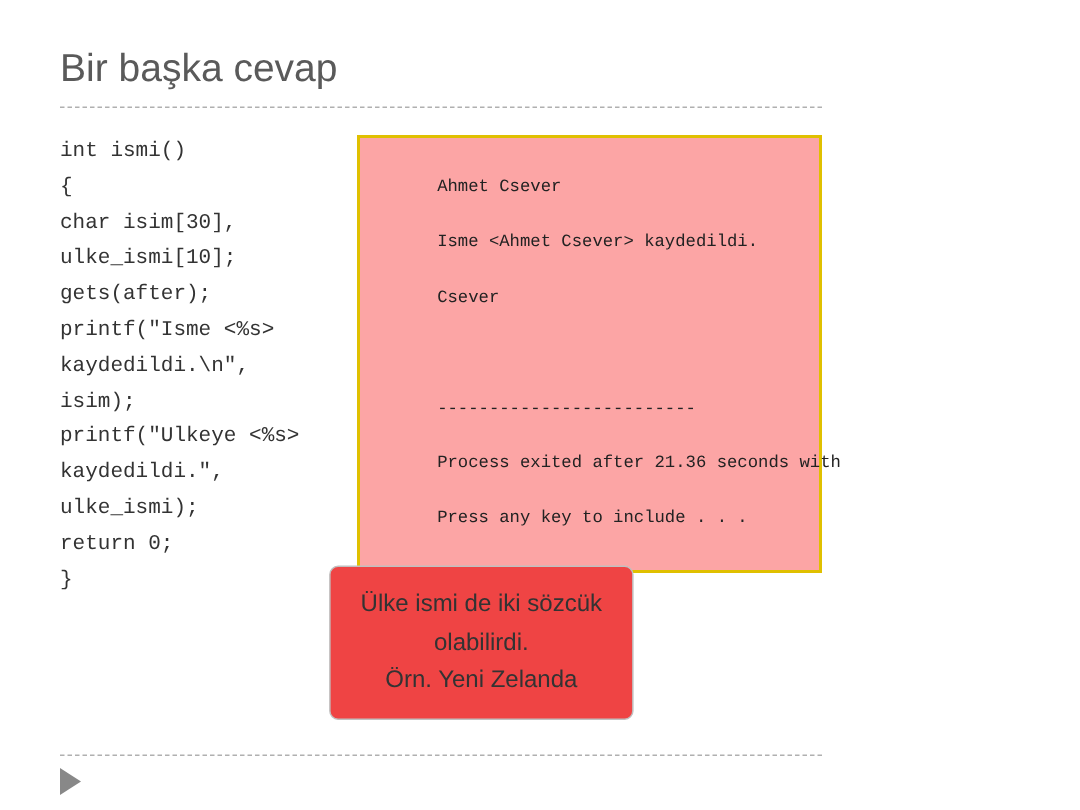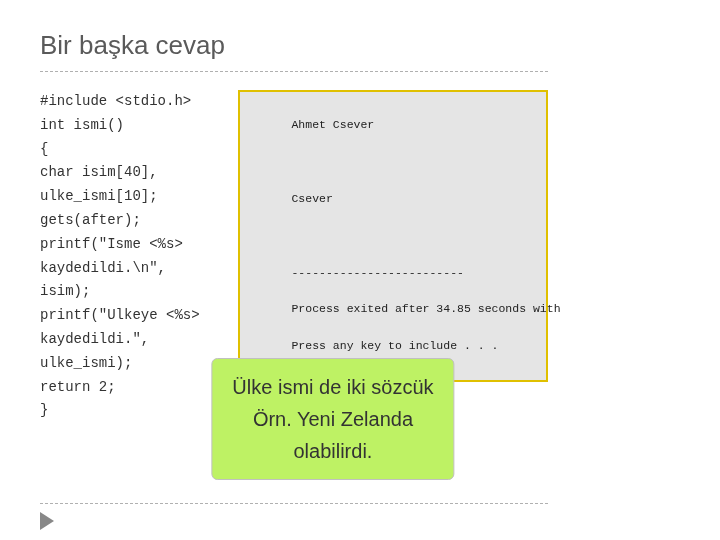--- a/index.html
+++ b/index.html
@@ -43,44 +43,44 @@
 
     .code-block {
       font-family: 'Courier New', monospace;
       font-size: 14px;
       color: #333;
       line-height: 1.7;
       flex: 1;
     }
 
     .terminal-box {
-      background: #e5e5e5;
+      background: #fca5a5;
       border: 2px solid #e0c000;
       font-family: 'Courier New', monospace;
       font-size: 11.5px;
       color: #222;
       padding: 6px 10px;
       line-height: 1.6;
       min-width: 300px;
       max-width: 310px;
       height: fit-content;
       white-space: pre;
     }
 
     .tooltip-box {
       position: absolute;
       bottom: 20px;
       left: 50%;
       transform: translateX(-20%);
-      background: #bef264;
+      background: #ef4444;
       border: 1.5px solid #c0c0c0;
       border-radius: 6px;
       padding: 12px 20px;
       text-align: center;
-      font-size: 20px;
+      font-size: 16px;
       color: #333;
       line-height: 1.6;
       min-width: 180px;
     }
 
     .bottom-area {
       position: absolute;
       bottom: 0;
       left: 0;
       right: 0;
@@ -111,47 +111,46 @@
 <body>
 
 <div class="slide-container">
 
   <div class="title">Bir başka cevap</div>
   <hr class="top-divider">
 
   <div class="content-area">
 
     <div class="code-block">
-      <div>#include &lt;stdio.h&gt;</div>
       <div>int ismi()</div>
       <div>{</div>
-      <div>  char isim[40], ulke_ismi[10];</div>
+      <div>  char isim[30], ulke_ismi[10];</div>
       <div>  gets(after);</div>
       <div>  printf("Isme &lt;%s&gt; kaydedildi.\n", isim);</div>
       <div>  printf("Ulkeye &lt;%s&gt; kaydedildi.", ulke_ismi);</div>
-      <div>  return 2;</div>
+      <div>  return 0;</div>
       <div>}</div>
     </div>
 
     <div class="terminal-box">
       <span>Ahmet Csever</span><br>
-      <br>
+      <span>Isme &lt;Ahmet Csever&gt; kaydedildi.</span><br>
       <span>Csever</span><br>
       <br>
       <span>-------------------------</span><br>
-      <span>Process exited after 34.85 seconds with</span><br>
+      <span>Process exited after 21.36 seconds with</span><br>
       <span>Press any key to include . . .</span>
     </div>
 
   </div>
 
   <div class="tooltip-box" style="position: absolute; bottom: 60px; left: 260px;">
     <div>Ülke ismi de iki sözcük</div>
+    <div>olabilirdi.</div>
     <div>Örn. Yeni Zelanda</div>
-    <div>olabilirdi.</div>
   </div>
 
   <hr class="bottom-divider">
 
   <div class="bottom-area">
     <div class="play-triangle"></div>
   </div>
 
 </div>
 

